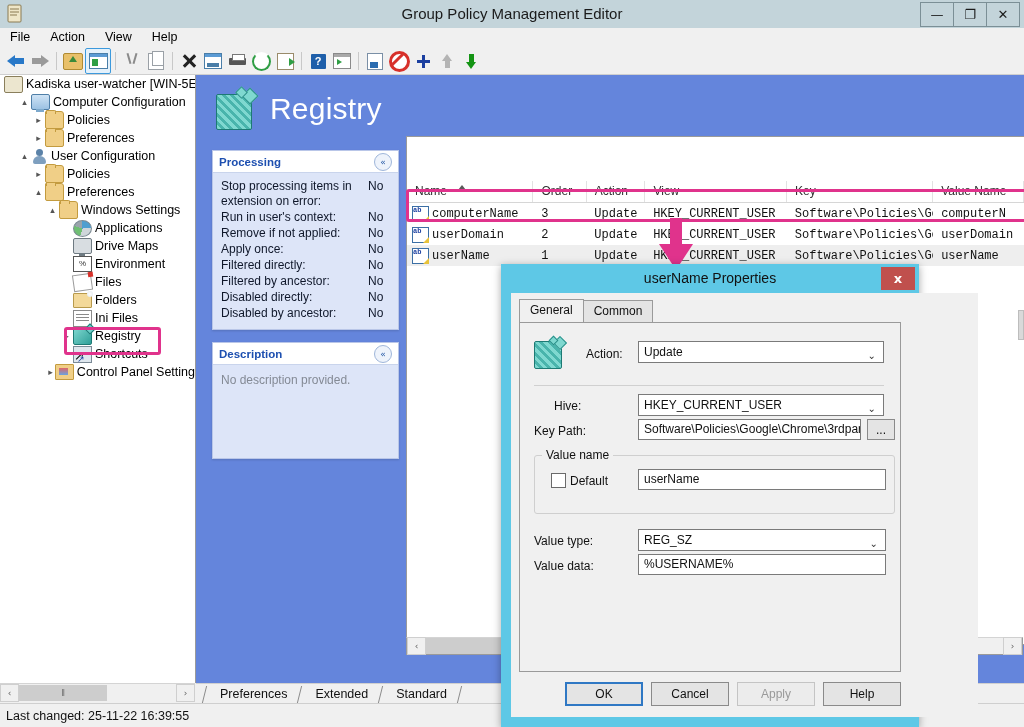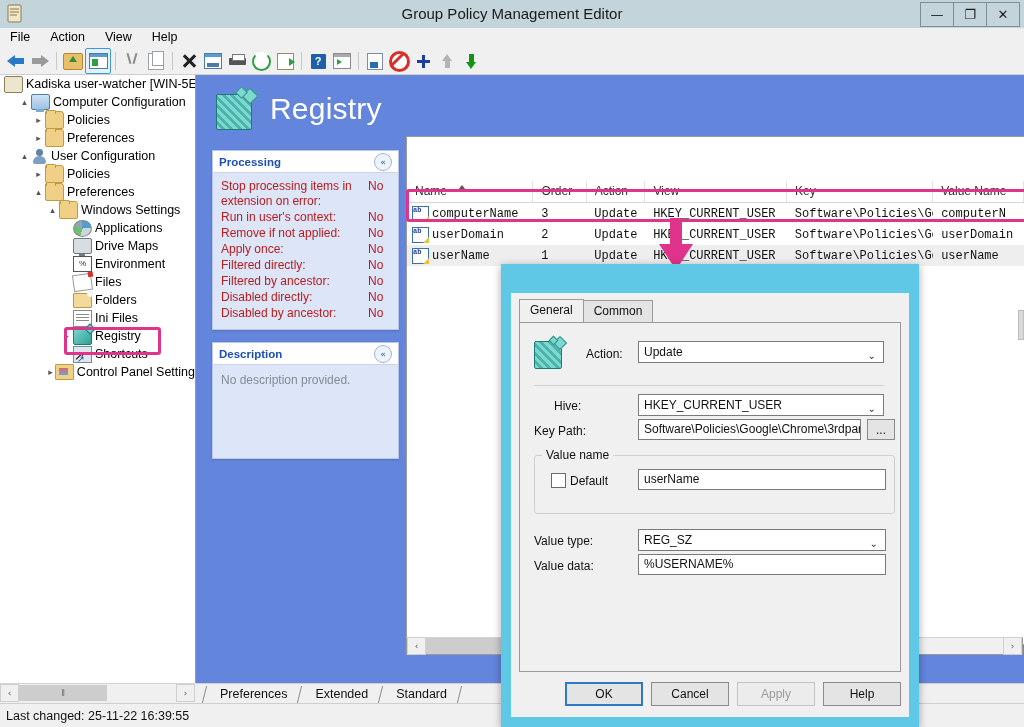--- a/index.html
+++ b/index.html
@@ -169,21 +169,21 @@
   
   .panel{position:absolute;left:212px;width:185px;background:#dde5f8;
      border:1px solid #b9c6e8;box-shadow:0 1px 2px rgba(0,0,0,.15);}
   .panel .phead{height:21px;background:#fff;border-bottom:1px solid #c9d4ec;
      display:flex;align-items:center;padding:0 6px;}
   .panel .phead .ptitle{color:#1d4fb0;font-weight:bold;font-size:11.5px;flex:1;}
   .chev{width:16px;height:16px;border-radius:50%;background:#eef3fb;border:1px solid #9fb6da;
      display:flex;align-items:center;justify-content:center;color:#2a5da8;font-size:9px;cursor:pointer;
      font-family:"DejaVu Sans",sans-serif;}
   .panel .pbody{padding:6px 6px 7px 8px;}
-  .prow{display:flex;font-size:12px;color:#b91c1c;line-height:15px;margin-bottom:1px;}
+  .prow{display:flex;font-size:12px;color:#0f172a;line-height:15px;margin-bottom:1px;}
   .prow .lbl{flex:1;padding-right:6px;}
   .prow .val{width:24px;text-align:left;}
   #processingPanel{top:150px;}
   #descPanel{top:342px;height:115px;}
   #descPanel .pbody{color:#848a95;font-size:12px;padding-top:8px;}
 
   
   #listview{position:absolute;left:406px;top:136px;width:617px;height:507px;background:#fff;
       border:1px solid #9a9a9a;border-right:none;overflow:hidden;}
   #lvhead{height:21px;background:#fff;border-bottom:1px solid #d6d6d6;display:flex;margin-top:44px;}
@@ -227,21 +227,21 @@
 
   
   #dialog{position:absolute;left:501px;top:264px;width:418px;height:463px;
       background:#5ec8e6;box-shadow:0 2px 8px rgba(0,0,0,.35);}
   #dlgTitle{height:29px;position:relative;}
   #dlgTitle .t{position:absolute;left:0;top:0;width:418px;height:29px;line-height:29px;
       text-align:center;font-size:14px;color:#111;}
   #dlgClose{position:absolute;right:4px;top:3px;width:34px;height:23px;background:#c0504d;
       color:#fff;font-weight:bold;font-size:13px;display:flex;align-items:center;justify-content:center;
       cursor:pointer;font-family:"DejaVu Sans",sans-serif;}
-  #dlgBody{position:absolute;left:10px;top:29px;width:398px;height:424px;background:#f0f0f0;}
+  #dlgBody{position:absolute;left:10px;top:29px;width:467px;height:424px;background:#f0f0f0;}
 
   .tabsrow{position:absolute;left:8px;top:8px;display:flex;align-items:flex-end;height:22px;}
   .dtab{height:21px;line-height:21px;padding:0 10px;font-size:12px;color:#111;
      border:1px solid #9a9a9a;background:#e4e4e4;margin-right:-1px;cursor:pointer;}
   .dtab.active{background:#f0f0f0;border-bottom-color:#f0f0f0;height:22px;line-height:21px;}
 
   #tabpanel{position:absolute;left:8px;top:29px;width:382px;height:350px;background:#f0f0f0;
      border:1px solid #9a9a9a;box-sizing:border-box;}
   .dlgreg{position:absolute;left:14px;top:14px;width:34px;height:32px;}
   .dlgreg .cube{position:absolute;left:0;bottom:0;width:26px;height:26px;
@@ -592,20 +592,24 @@
 <div id="rightgrip"></div>
 
 <div class="hl" id="hlRegistry"></div>
 <div class="hl" id="hlRow"></div>
 <div id="arrowWrap">
   <div class="stem"></div>
     <div class="head"></div>
 </div>
 
 <div id="dialog">
+  <div id="dlgTitle">
+    <div class="t">userName Properties</div>
+    <div id="dlgClose">x</div>
+  </div>
 
   <div id="dlgBody">
 
     <div class="tabsrow">
       <div class="dtab active">General</div>
       <div class="dtab">Common</div>
     </div>
 
     <div id="tabpanel">
 

